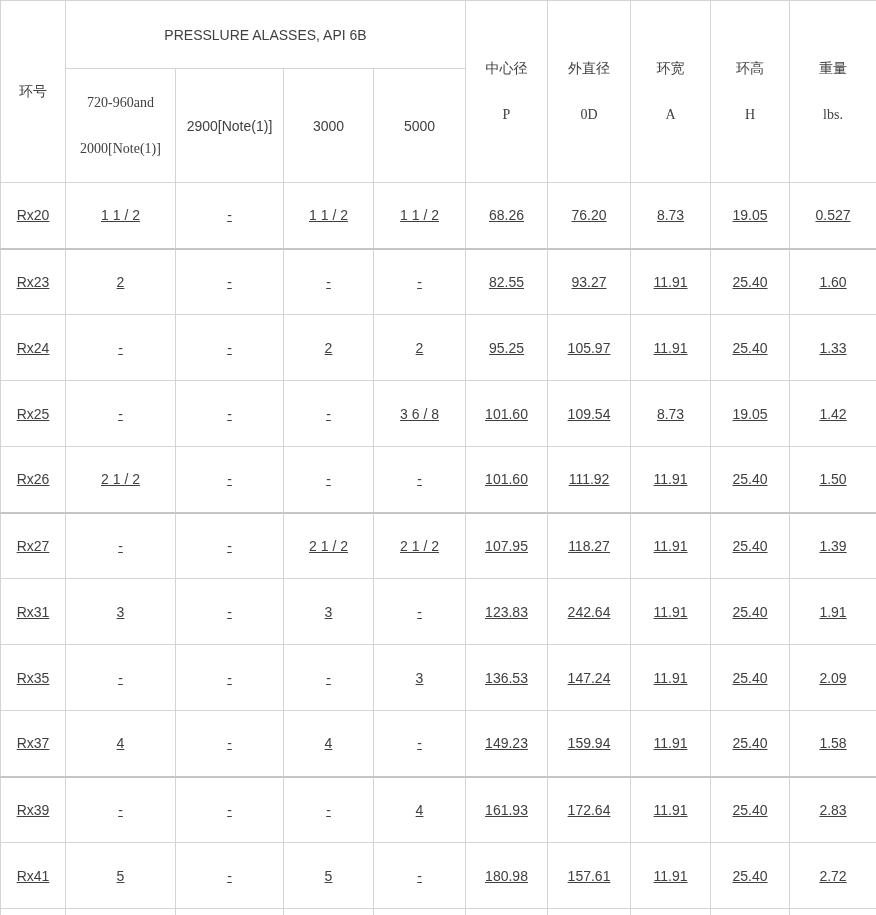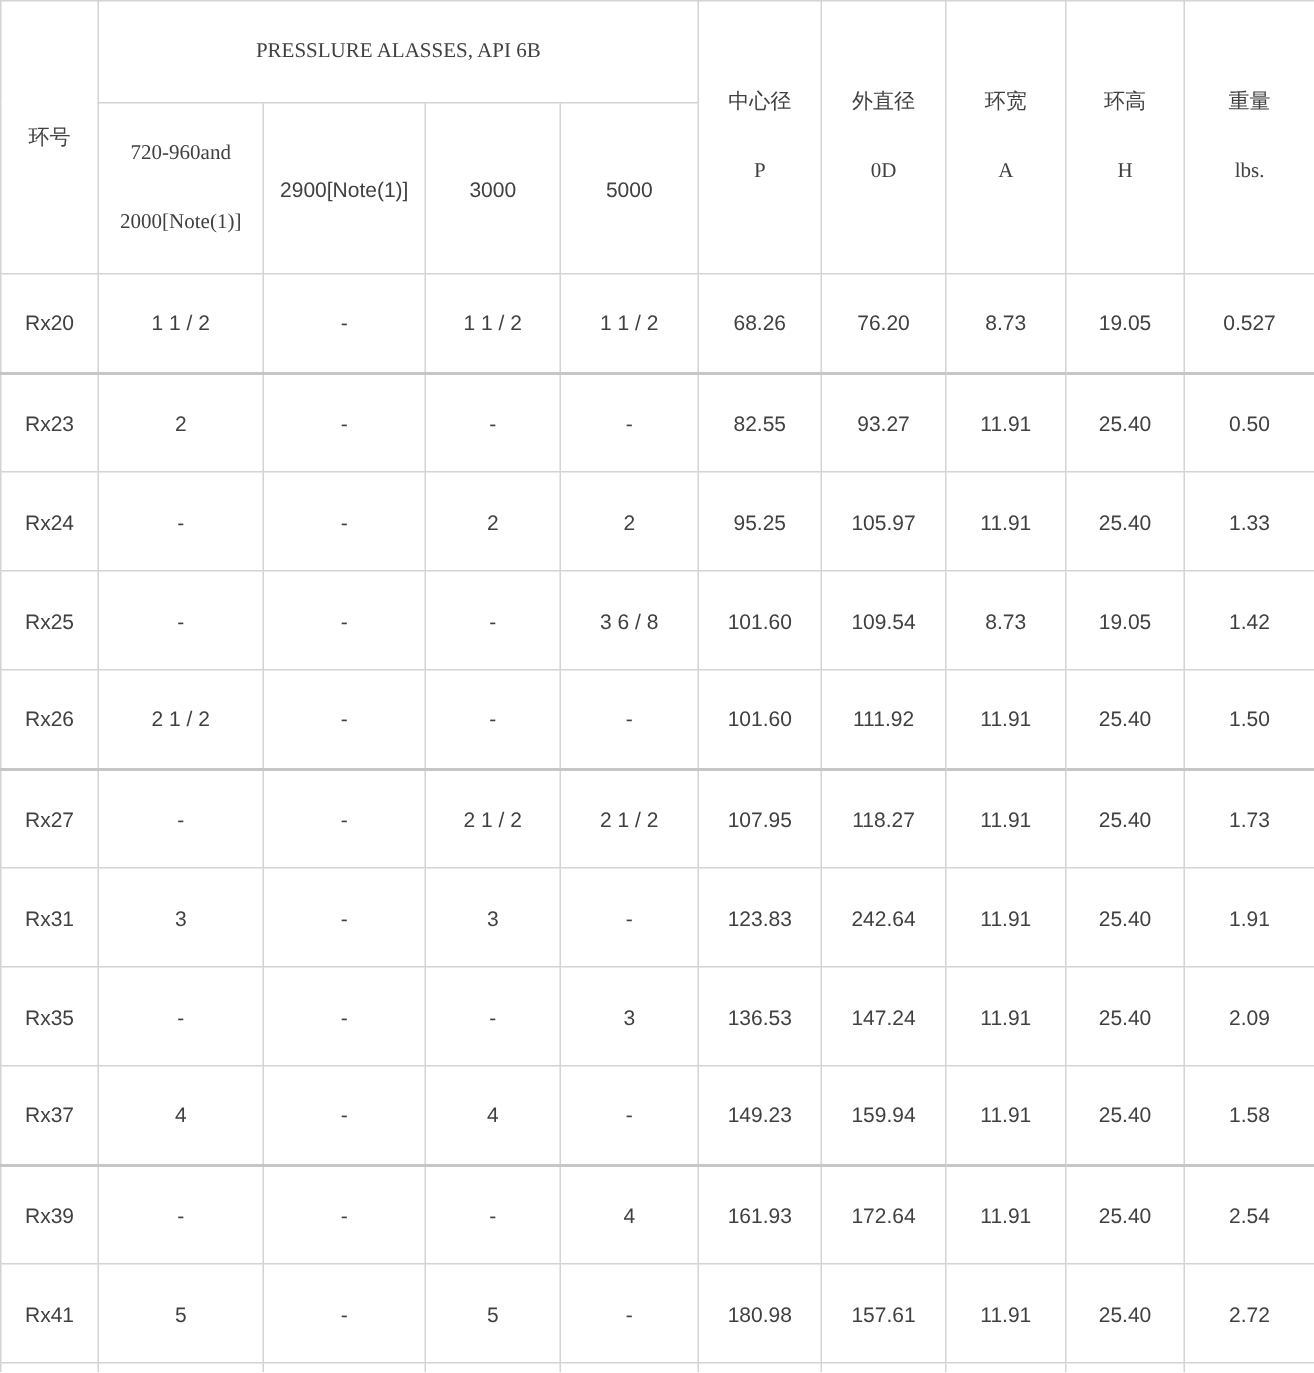--- a/index.html
+++ b/index.html
@@ -24,23 +24,23 @@
     vertical-align: middle;
     font-weight: 400;
     padding: 0;
     font-size: 14px;
     background: #ffffff;
     overflow: hidden;
     white-space: nowrap;
   }
   thead tr.group-row { height: 68px; }
   thead tr.sub-row { height: 114px; margin-left: 11px; }
-  th.group-head { font-size: 15px; font-family: Liberation Serif, serif; }
+  th.group-head { font-size: 15px; }
   .two-line div { line-height: 46px; font-family: Liberation Serif, serif; }
-  tbody tr.data-row { height: 66px; }
+  tbody tr.data-row { height: 66px; text-decoration: underline; }
   
   tbody tr.data-row:nth-child(4n+1) td {
     border-bottom: 2px solid #c6c6c6;
   }
   tbody tr.partial-row { height: 6px; }
   tbody tr.partial-row td { border-top: 1px solid #d4d4d4; border-bottom: none; }
 </style>
 </head>
 <body>
 
@@ -109,21 +109,21 @@
         <tr class="data-row">
           <td>Rx23</td>
           <td>2</td>
           <td>-</td>
           <td>-</td>
           <td>-</td>
           <td>82.55</td>
           <td>93.27</td>
           <td>11.91</td>
           <td>25.40</td>
-          <td>0.50</td>
+          <td>1.60</td>
         </tr>
         <tr class="data-row">
           <td>Rx24</td>
           <td>-</td>
           <td>-</td>
           <td>2</td>
           <td>2</td>
           <td>95.25</td>
           <td>105.97</td>
           <td>11.91</td>
@@ -157,21 +157,21 @@
         <tr class="data-row">
           <td>Rx27</td>
           <td>-</td>
           <td>-</td>
           <td>2 1 / 2</td>
           <td>2 1 / 2</td>
           <td>107.95</td>
           <td>118.27</td>
           <td>11.91</td>
           <td>25.40</td>
-          <td>1.73</td>
+          <td>1.39</td>
         </tr>
         <tr class="data-row">
           <td>Rx31</td>
           <td>3</td>
           <td>-</td>
           <td>3</td>
           <td>-</td>
           <td>123.83</td>
           <td>242.64</td>
           <td>11.91</td>
@@ -205,21 +205,21 @@
         <tr class="data-row">
           <td>Rx39</td>
           <td>-</td>
           <td>-</td>
           <td>-</td>
           <td>4</td>
           <td>161.93</td>
           <td>172.64</td>
           <td>11.91</td>
           <td>25.40</td>
-          <td>2.54</td>
+          <td>2.83</td>
         </tr>
         <tr class="data-row">
           <td>Rx41</td>
           <td>5</td>
           <td>-</td>
           <td>5</td>
           <td>-</td>
           <td>180.98</td>
           <td>157.61</td>
           <td>11.91</td>

